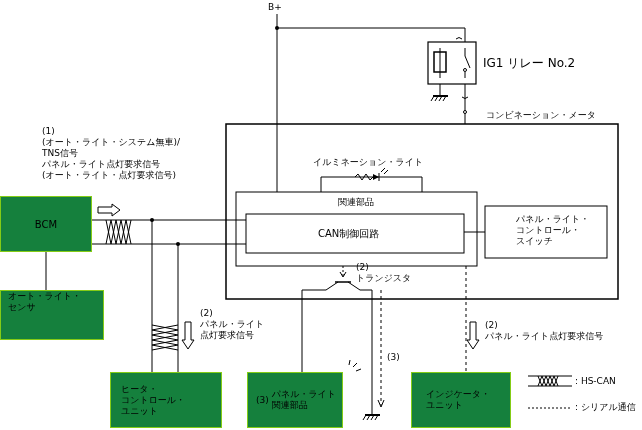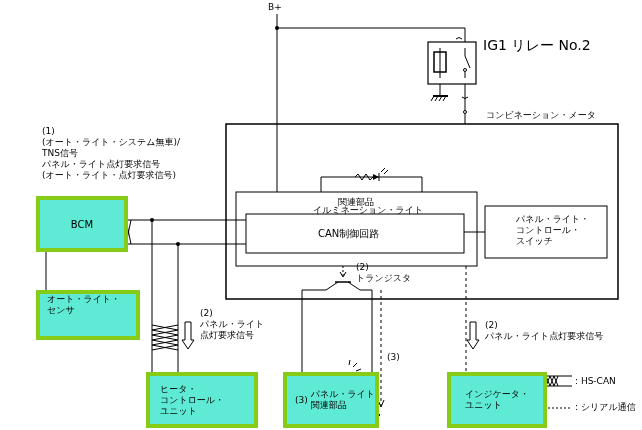--- a/index.html
+++ b/index.html
@@ -1,21 +1,21 @@
 <!DOCTYPE html>
 <html><head>
 <meta charset="utf-8">
 <style>
   html, body { margin:0; padding:0; background:#ffffff; }
   body { width:642px; height:430px; position:relative; overflow:hidden;
          font-family:"DejaVu Sans", sans-serif; color:#000; }
   svg#wiring { position:absolute; left:0; top:0; }
   .lbl { position:absolute; font-size:9px; line-height:11px; white-space:nowrap; color:#000; }
-  .box { position:absolute; border:4px solid #84cc16; background:#5eead4; box-sizing:border-box;
-         display:flex; align-items:center; justify-content:center; text-align:center; font-size:9px; line-height:11px;margin-left:36px; }
+  .box { position:absolute; border:1px solid #84cc16; background:#15803d; box-sizing:border-box;
+         display:flex; align-items:center; justify-content:center; text-align:center; font-size:9px; line-height:11px; }
   .box span { display:block; }
   .multiline span { display:block; }
 </style>
 </head>
 <body>
 
 <svg id="wiring" width="642" height="430" viewBox="0 0 642 430">
 
   <line x1="277" y1="14" x2="277" y2="192" stroke="#000" stroke-width="1"></line>
   <circle cx="277" cy="28" r="2" fill="#000"></circle>
@@ -99,23 +99,23 @@
   <line x1="528" y1="376" x2="572" y2="376" stroke="#000"></line>
   <line x1="528" y1="386" x2="572" y2="386" stroke="#000"></line>
   <path d="M538 376 l4 10 l4 -10 l4 10 l4 -10 l4 10" stroke="#000" fill="none"></path>
   <path d="M538 386 l4 -10 l4 10 l4 -10 l4 10 l4 -10" stroke="#000" fill="none"></path>
   <line x1="528" y1="408" x2="572" y2="408" stroke="#000" stroke-dasharray="2,2"></line>
 
   <path d="M353 367 l4 -4 M356 371 l5 -2 M349 365 l1 -5" stroke="#000"></path>
 </svg>
 
 <div class="lbl" style="left:268px; top:2px;">B+</div>
-<div class="lbl" style="left:483px; top:40px; font-size:14px;">IG1 リレー No.2</div>
+<div class="lbl" style="left:483px; top:58px; font-size:12px;">IG1 リレー No.2</div>
 <div class="lbl" style="left:486px; top:110px;">コンビネーション・メータ</div>
-<div class="lbl" style="left:313px; top:157px;margin-top:48px;">イルミネーション・ライト</div>
+<div class="lbl" style="left:313px; top:157px;">イルミネーション・ライト</div>
 <div class="lbl" style="left:338px; top:197px;">関連部品</div>
 <div class="lbl" style="left:318px; top:228px; font-size:10px;">CAN制御回路</div>
 
 <div class="lbl multiline" style="left:508px; top:214px;margin-left:8px;">
   <span>パネル・ライト・</span>
   <span>コントロール・</span>
   <span>スイッチ</span>
 </div>
 
 <div class="lbl" style="left:356px; top:262px;">(2)</div>

